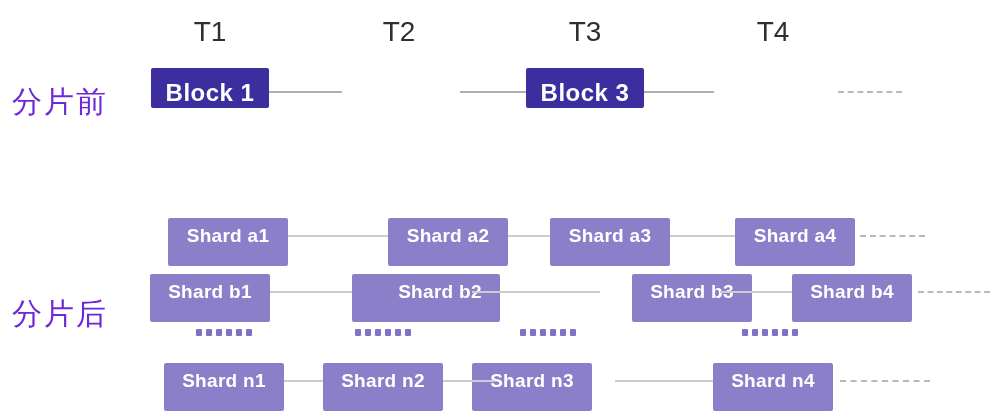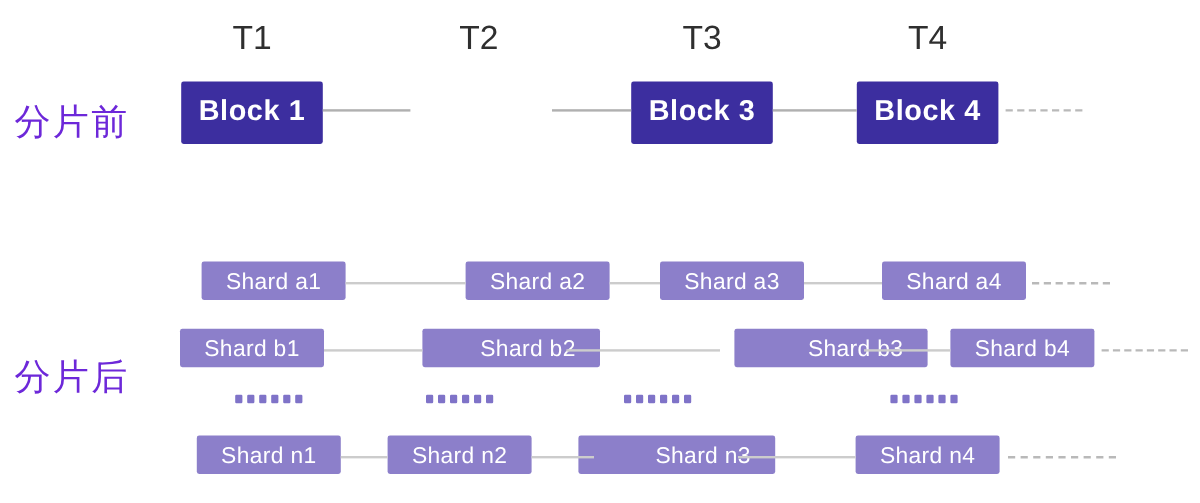--- a/index.html
+++ b/index.html
@@ -9,27 +9,27 @@
   }
   .cn-label{
     position:absolute;font-size:30px;font-weight:400;color:#6d28d9;
     letter-spacing:2px;white-space:nowrap;
   }
   .t-label{
     position:absolute;top:16px;font-size:28px;font-weight:400;color:#2f2f2f;
     transform:translateX(-50%);white-space:nowrap;
   }
   .block{
-    position:absolute;top:68px;width:118px;height:52px;background:#3c2e9f;
+    position:absolute;top:68px;width:118px;height:40px;background:#3c2e9f;
     color:#ffffff;font-size:24px;font-weight:700;text-align:center;line-height:50px;
     border-radius:2px;letter-spacing:0.5px;white-space:nowrap;
   }
   .shard{
-    position:absolute;width:120px;height:32px;background:#8c7fca;
-    color:#ffffff;font-size:19px;font-weight:400;text-align:center;line-height:36px;
+    position:absolute;width:120px;height:48px;background:#8c7fca;
+    color:#ffffff;font-size:19px;font-weight:700;text-align:center;line-height:36px;
     border-radius:2px;letter-spacing:0.3px;white-space:nowrap;
   }
   .row-a .shard{top:218px;}
   .row-b .shard{top:274px;}
   .row-n .shard{top:363px;}
   .hline{position:absolute;height:0;border-top:2px solid #b0b0b0;}
   .hline.light{border-top-color:#cccccc;}
   .dotline{position:absolute;height:0;border-top:2px dashed #b9b9b9;}
   .dots{position:absolute;top:329px;display:flex;gap:4px;}
   .dots i{display:block;width:6px;height:7px;background:#7f73c8;border-radius:1px;}
@@ -41,21 +41,20 @@
 
   <div class="cn-label" style="left:12px;top:82px;">分片前</div>
 
   <div class="t-label" style="left:210px;">T1</div>
   <div class="t-label" style="left:399px;">T2</div>
   <div class="t-label" style="left:585px;">T3</div>
   <div class="t-label" style="left:773px;">T4</div>
 
   <div class="block" style="left:151px;">Block 1</div>
   <div class="block" style="left:526px;">Block 3</div>
-  <div class="block" style="left:714px;">Block 4</div>
 
   <div class="hline" style="left:269px;top:91px;width:73px;"></div>
   <div class="hline" style="left:460px;top:91px;width:66px;"></div>
   <div class="hline" style="left:644px;top:91px;width:70px;"></div>
   <div class="dotline" style="left:838px;top:91px;width:64px;"></div>
 
   <div class="cn-label" style="left:12px;top:294px;">分片后</div>
 
   <div class="row-a">
     <div class="shard" style="left:168px;">Shard a1</div>
@@ -64,21 +63,21 @@
     <div class="shard" style="left:735px;">Shard a4</div>
     <div class="hline light" style="left:288px;top:235px;width:100px;"></div>
     <div class="hline light" style="left:508px;top:235px;width:42px;"></div>
     <div class="hline light" style="left:670px;top:235px;width:65px;"></div>
     <div class="dotline" style="left:860px;top:235px;width:65px;"></div>
   </div>
 
   <div class="row-b">
     <div class="shard" style="left:150px;">Shard b1</div>
     <div class="shard" style="left:352px;padding-left:28px;">Shard b2</div>
-    <div class="shard" style="left:612px;padding-left:41px;">Shard b3</div>
+    <div class="shard" style="left:632px;">Shard b3</div>
     <div class="shard" style="left:792px;">Shard b4</div>
     <div class="hline light" style="left:270px;top:291px;width:82px;"></div>
     <div class="hline light" style="left:472px;top:291px;width:128px;"></div>
     <div class="hline light" style="left:720px;top:291px;width:72px;"></div>
     <div class="dotline" style="left:918px;top:291px;width:72px;"></div>
   </div>
 
   <div class="dots" style="left:196px;">
       <i></i>
       <i></i>
@@ -108,21 +107,21 @@
       <i></i>
       <i></i>
       <i></i>
       <i></i>
       <i></i>
     </div>
 
   <div class="row-n">
     <div class="shard" style="left:164px;">Shard n1</div>
     <div class="shard" style="left:323px;">Shard n2</div>
-    <div class="shard" style="left:482px;padding-left:44px;">Shard n3</div>
+    <div class="shard" style="left:472px;">Shard n3</div>
     <div class="shard" style="left:713px;">Shard n4</div>
     <div class="hline light" style="left:284px;top:380px;width:39px;"></div>
     <div class="hline light" style="left:443px;top:380px;width:52px;"></div>
     <div class="hline light" style="left:615px;top:380px;width:98px;"></div>
     <div class="dotline" style="left:840px;top:380px;width:90px;"></div>
   </div>
 
 </div>
 
 </body></html>

